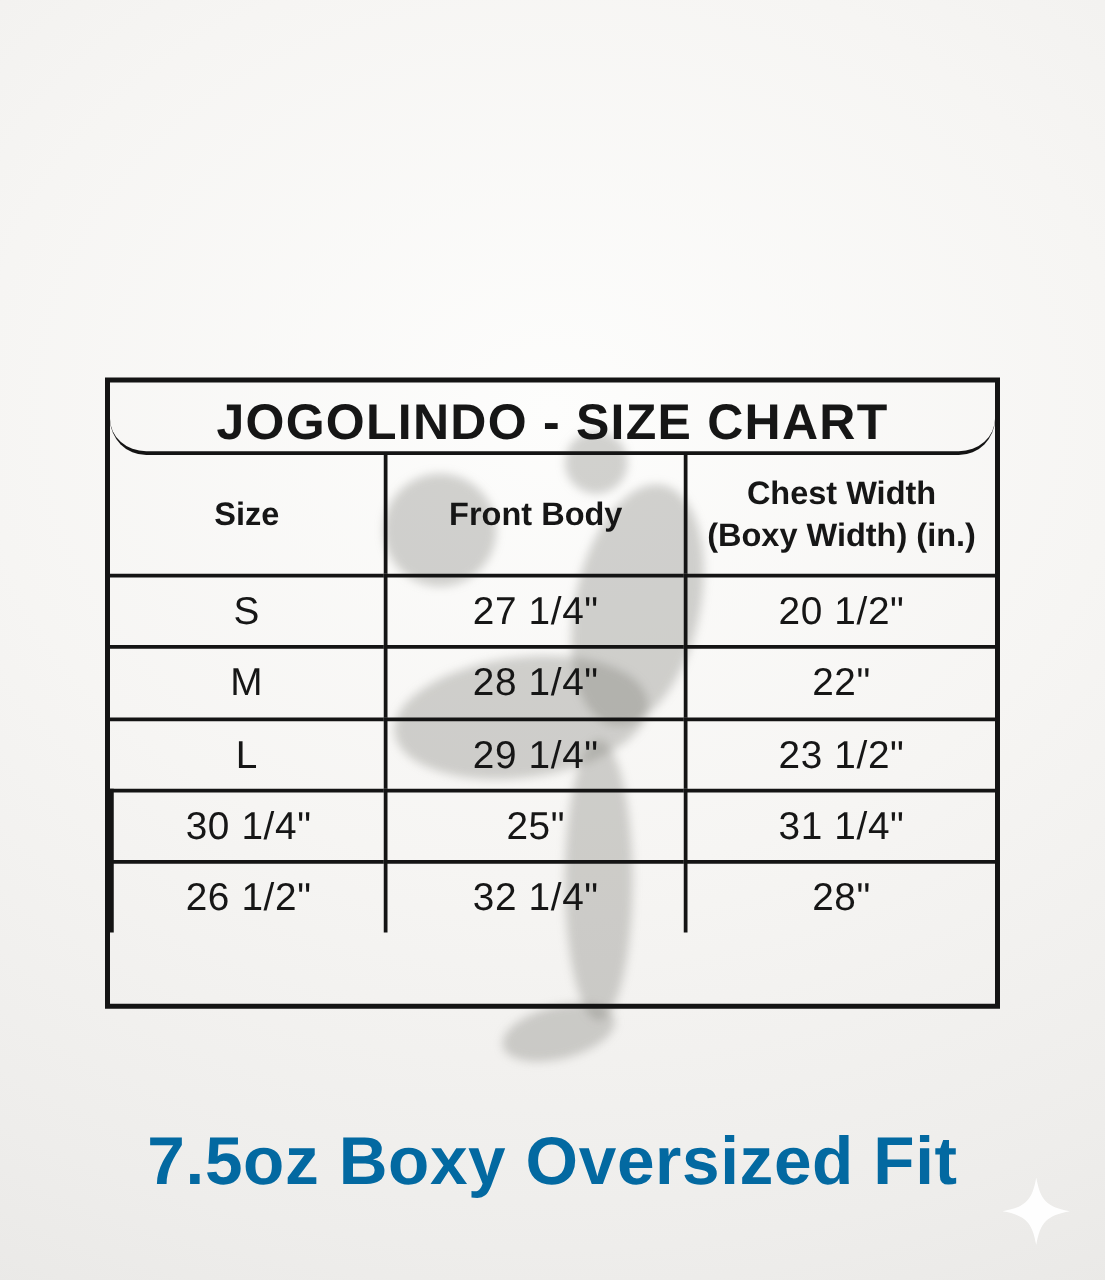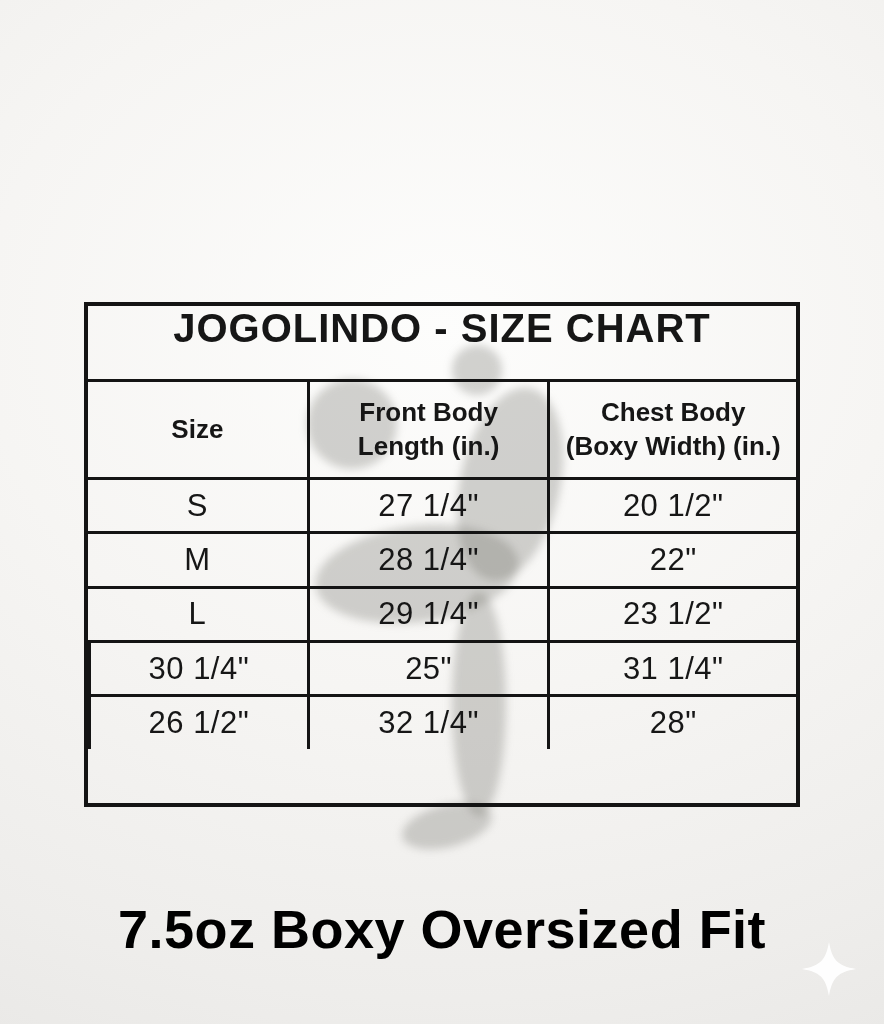--- a/index.html
+++ b/index.html
@@ -26,23 +26,23 @@
   .chart-table {
     position: absolute;
     left: 84px; top: 302px;
     width: 716px; height: 505px;
     border: 4px solid #141414;
     display: flex; flex-direction: column;
     z-index: 2;
     background: transparent;
   }
   .title-row {
-    height: 76px;
+    height: 58px;
     border-bottom: 3px solid #141414;
-    display: flex; align-items: flex-start; justify-content: center;
+    display: flex; align-items: flex-end; justify-content: center; border-radius: 29px;
   }
   .title-row span {
     font-weight: bold;
     font-size: 40px;
     letter-spacing: 1px;
     white-space: nowrap;
   }
   .grid {
     flex: 1;
     display: grid;
@@ -62,21 +62,21 @@
   .hcell { font-weight: bold; font-size: 26px; line-height: 1.3; }
   .dcell { font-size: 31px; letter-spacing: 0.5px; }
 
   .fit-footer {
     position: absolute;
     left: 0; right: 0; top: 898px;
     text-align: center;
     font-size: 54px;
     font-weight: bold;
     letter-spacing: 0.5px;
-    color: #000000;
+    color: #0369a1;
     z-index: 3;
   }
 
   .sparkle {
     position: absolute;
     left: 802px; top: 942px;
     width: 54px; height: 54px;
     z-index: 3;
   }
 </style>
@@ -97,24 +97,23 @@
     <span>JOGOLINDO - SIZE CHART</span>
   </div>
   <div class="grid">
 
     <div class="cell hcell hrow col0">
       <span>Size</span>
       <span></span>
     </div>
     <div class="cell hcell hrow">
       <span>Front Body</span>
-      <span>Length (in.)</span>
     </div>
     <div class="cell hcell hrow">
-      <span>Chest Body</span>
+      <span>Chest Width</span>
       <span>(Boxy Width) (in.)</span>
     </div>
 
     <div class="cell dcell col0">S</div>
     <div class="cell dcell">27 1/4"</div>
     <div class="cell dcell">20 1/2"</div>
 
     <div class="cell dcell col0">M</div>
     <div class="cell dcell">28 1/4"</div>
     <div class="cell dcell">22"</div>

